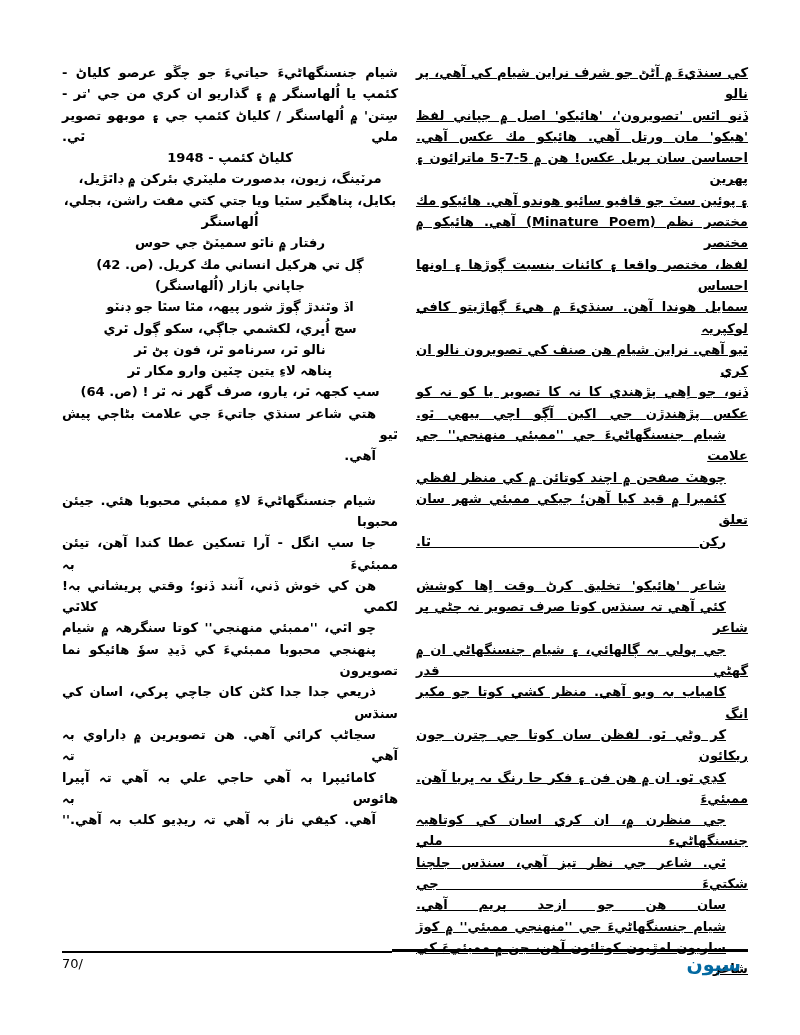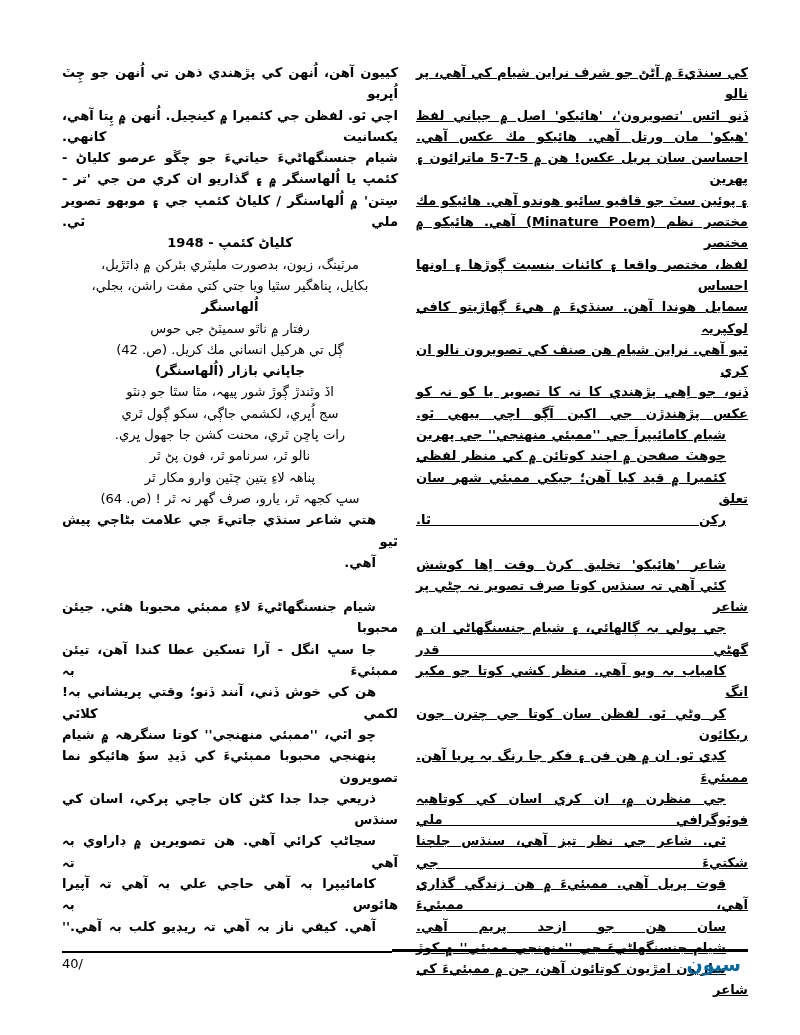--- a/index.html
+++ b/index.html
@@ -60,21 +60,21 @@
   .p.indent      { text-indent: 22px; }
   .p.gap-before  { margin-top: 23px; }
 
   
   .verse {
     direction: rtl;
     text-align: left;
     text-align-last: center;
     font-size: 13.1px;
     line-height: 21.3px;
-    font-weight: 400;
+    font-weight: 700;
   }
   .verse-head {
     direction: rtl;
     text-align: right;
     text-align-last: center;
     font-size: 13.1px;
     line-height: 21.3px;
     font-weight: 700;
   }
 
@@ -142,56 +142,50 @@
           <span>مختصر نظم (Minature Poem) آهي. هائيكو ۾ مختصر</span>
         </div>
         <div>لفظ، مختصر واقعا ۽ كائنات بنسبت ڳوڙها ۽ اونها احساس</div>
         <div>سمايل هوندا آهن. سنڌيءَ ۾ هيءَ ڳهاڙيتو كافي لوكپريہ</div>
         <div>ٿيو آهي. نراين شيام هن صنف كي تصويرون نالو ان كري</div>
         <div>ڏنو، جو اِهي پڙهندي كا نہ كا تصوير يا كو نہ كو</div>
         <div class="last-right">عكس پڙهندڙن جي اكين آڳو اچي بيهي ٿو.</div>
       </div>
 
       <div class="p indent">
-        <div>شيام كامائيپراَ جي ''ممبئي منهنجي'' جي پهرين</div>
+        <div>شيام جنسنگهاڻيءَ جي ''ممبئي منهنجي'' جي علامت</div>
         <div>چوهٽ صفحن ۾ اچند كوتائن ۾ كي منظر لفظي</div>
         <div>كئميرا ۾ قيد كيا آهن؛ جيكي ممبئي شهر سان تعلق</div>
         <div class="last-right">ركن ٿا.</div>
       </div>
 
       <div class="p indent gap-before">
         <div>شاعر 'هائيكو' تخليق كرڻ وقت اِها كوشش</div>
         <div>كئي آهي تہ سنڌس كوتا صرف تصوير نہ چڻي پر شاعر</div>
         <div>جي ٻولي بہ ڳالهائي، ۽ شيام جنسنگهاڻي ان ۾ گهڻي قدر</div>
         <div>كامياب بہ ويو آهي. منظر كشي كوتا جو مكير انگ</div>
         <div>كر وڻي ٿو. لفظن سان كوتا جي چترن جون ريكائون</div>
         <div>كڍي ٿو. ان ۾ هن فن ۽ فكر جا رنگ بہ ڀريا آهن. ممبئيءَ</div>
-        <div>جي منظرن ۾، ان كري اسان كي كوتاهيہ فوٽوگرافي ملي</div>
+        <div>جي منظرن ۾، ان كري اسان كي كوتاهيہ جنسنگهاڻيء ملي</div>
         <div>ٿي. شاعر جي نظر تيز آهي، سنڌس جلچنا شكتيءَ جي</div>
-        <div>قوت پرٻل آهي. ممبئيءَ ۾ هن زندگي گذاري آهي، ممبئيءَ</div>
         <div>سان هن جو ازحد پريم آهي.</div>
         <div class="last-right"></div>
       </div>
 
       <div class="p indent">
         <div>شيام جنسنگهاڻيءَ جي ''منهنجي ممبئي'' ۾ كوڙ</div>
         <div>ساريون امڙيون كوتائون آهن، جن ۾ ممبئيءَ كي شاعر</div>
 
         <div class="last-right"></div>
       </div>
 
     </div>
 
     <div class="col left-col">
 
-      <div class="p">
-        <div>كييون آهن، اُنهن كي پڙهندي ذهن تي اُنهن جو چِٽ اُڀريو</div>
-        <div>اچي ٿو. لفظن جي كئميرا ۾ كينچيل. اُنهن ۾ پِتا آهي،</div>
-        <div class="last-right">يكسانيت كانهي.</div>
-      </div>
 
       <div class="p">
         <div>شيام جنسنگهاڻيءَ حياتيءَ جو چڱو عرصو كلياڻ -</div>
         <div>كئمپ يا اُلهاسنگر ۾ ۽ گذاريو ان كري من جي 'تر -</div>
         <div>سِتن' ۾ اُلهاسنگر / كلياڻ كئمپ جي ۽ موبهو تصوير</div>
         <div class="last-right">ملي ٿي.</div>
       </div>
 
       <div class="verse-head">كلياڻ كئمپ - 1948</div>
 
@@ -205,21 +199,20 @@
       <div>
         <div class="verse">رفتار ۾ ناٿو سميٽڻ جي حوس</div>
         <div class="verse">ڳل تي هركيل انساني مك كريل. (ص. 42)</div>
       </div>
 
       <div class="verse-head">جاپاني بازار (اُلهاسنگر)</div>
 
       <div>
         <div class="verse">اڏ وٿندڙ ڳوڙ شور پيهہ، مٿا سٿا جو ڊنٽو</div>
         <div class="verse">سج اُڀري، لكشمي جاڳي، سكو ڳول ٿري</div>
-        <div class="verse">رات پاڇن ٿري، محنت كشن جا جهول ڀري.</div>
       </div>
 
 
       <div>
         <div class="verse">نالو ٿر، سرنامو ٿر، فون پڻ ٿر</div>
         <div class="verse">پناهہ لاءِ يتين چٽين وارو مكار ٿر</div>
         <div class="verse">سڀ كجهہ ٿر، يارو، صرف گهر نہ ٿر ! (ص. 64)</div>
       </div>
 
       <div class="p indent">
@@ -240,17 +233,17 @@
         <div class="last-right"></div>
       </div>
 
     </div>
 
   </div>
 
   <div class="footer">
     <div class="rule-thin"></div>
     <div class="rule-thick"></div>
-    <div class="page-num">40/</div>
+    <div class="page-num">70/</div>
     <div class="footer-title">سپون</div>
   </div>
 
 </div>
 
 </body></html>

